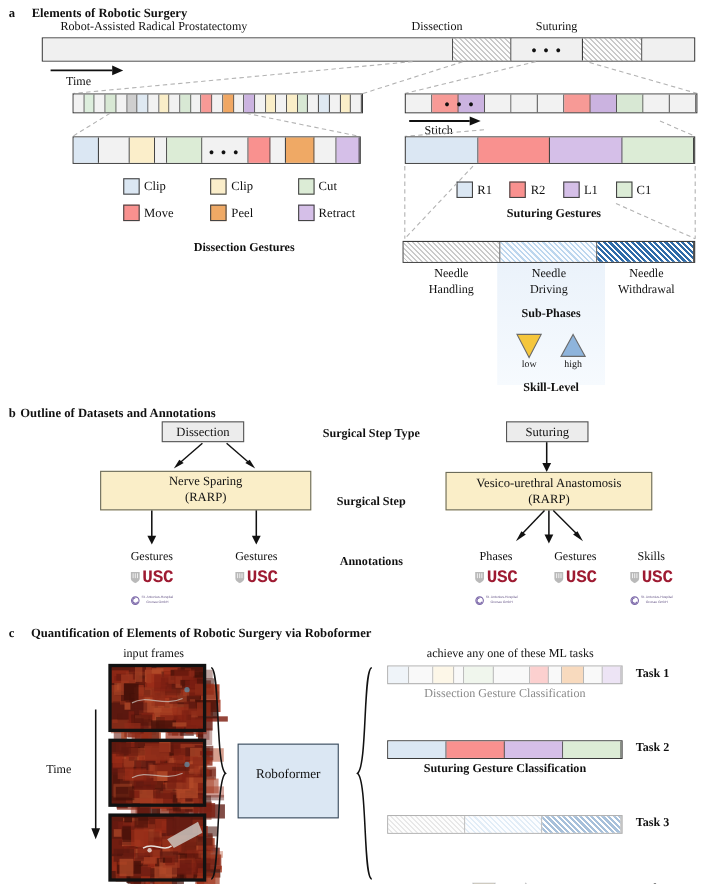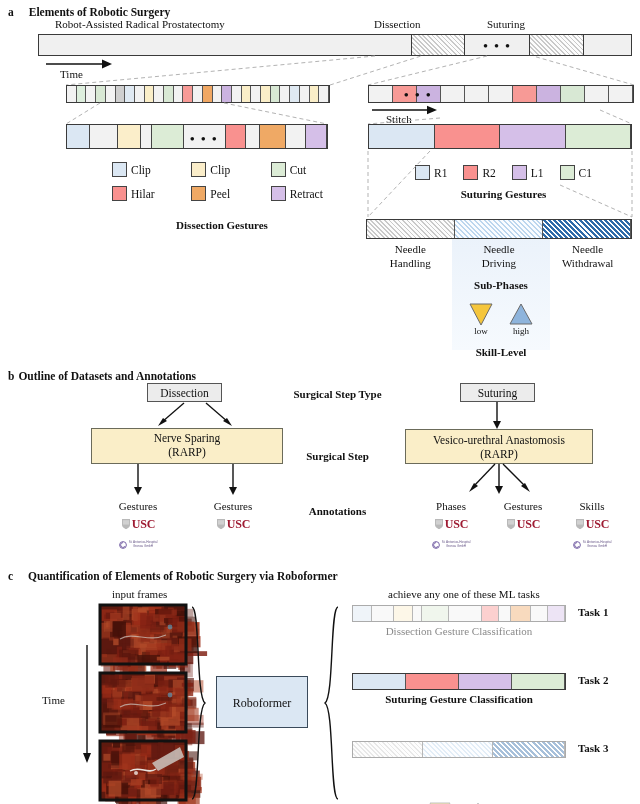--- a/index.html
+++ b/index.html
@@ -17,21 +17,21 @@
   .lbl{font-size:11px;font-family:"Liberation Serif",serif;}
   .ctr{text-align:center;}
   .bold{font-weight:bold;}
   .dots{font-size:13px;letter-spacing:1.6px;line-height:1;font-weight:bold;color:#111;}
   .legend-sw{box-sizing:border-box;width:15px;height:15px;border:1.2px solid #444;display:inline-block;vertical-align:middle;}
   .legend-item{display:inline-flex;align-items:center;gap:4px;}
   .legend-item span.t{font-size:11.5px;}
   .box-grey{box-sizing:border-box;background:#ececec;border:1.2px solid #555;text-align:center;font-size:11.5px;}
   .box-yellow{box-sizing:border-box;background:#faeec8;border:1.2px solid #6b6b5a;text-align:center;font-size:11.5px;line-height:1.18;}
   .box-blue{box-sizing:border-box;background:#dbe7f3;border:1.2px solid #3a4a5a;text-align:center;font-size:12px;}
-  .usc{font-family:Liberation Serif, serif;font-weight:bold;font-size:12px;color:#9e1b32;letter-spacing:-0.2px;}
+  .usc{font-family:Liberation Mono, monospace;font-weight:bold;font-size:16px;color:#9e1b32;letter-spacing:-0.2px;}
   .small-logo{font-size:3.1px;color:#6a5a8a;line-height:1.15;font-family:"Liberation Sans",sans-serif;}
   .faded{opacity:0.42;}
   .grey-txt{color:#8a8a8a;}
   svg{display:block;overflow:visible;}
 </style>
 </head>
 <body>
 
 <div class="abs" style="left:8px;top:2px;">
   <span class="panel-tag">a</span>
@@ -156,21 +156,21 @@
         <span class="t">Clip</span>
       </div>
       <div class="legend-item" style="width: 62px;">
         <span class="legend-sw" style="background: rgb(220, 236, 214);"></span>
         <span class="t">Cut</span>
       </div>
     </div>
     <div style="display: flex; gap: 18px; margin-bottom: 9px;">
       <div class="legend-item" style="width: 62px;">
         <span class="legend-sw" style="background: rgb(249, 145, 143);"></span>
-        <span class="t">Hilar</span>
+        <span class="t">Move</span>
       </div>
       <div class="legend-item" style="width: 62px;">
         <span class="legend-sw" style="background: rgb(239, 169, 101);"></span>
         <span class="t">Peel</span>
       </div>
       <div class="legend-item" style="width: 62px;">
         <span class="legend-sw" style="background: rgb(213, 191, 232);"></span>
         <span class="t">Retract</span>
       </div>
     </div>
@@ -934,21 +934,21 @@
 <svg class="abs" style="left:80px;top:645px;" width="14" height="120">
   <line x1="7" y1="0" x2="7" y2="110" stroke="#111" stroke-width="1.4"></line>
   <polygon points="7,118 3,108 11,108" fill="#111"></polygon>
 </svg>
 <div class="abs lbl" style="left:42px;top:694px;">Time</div>
 
 <svg class="abs" style="left:190px;top:605px;" width="18" height="196">
   <path d="M2,2 C10,2 6,92 15,98 C6,104 10,194 2,194" fill="none" stroke="#111" stroke-width="1.4"></path>
 </svg>
 
-<div class="abs box-blue" style="left:216px;top:676px;width:92px;height:52px;line-height:52px;">Roboformer</div>
+<div class="abs box-blue" style="left:216px;top:676px;width:92px;height:68px;line-height:52px;">Roboformer</div>
 
 <svg class="abs" style="left:322px;top:605px;" width="18" height="196">
   <path d="M16,2 C8,2 12,92 3,98 C12,104 8,194 16,194" fill="none" stroke="#111" stroke-width="1.4"></path>
 </svg>
 
 <div class="abs lbl" style="left:388px;top:588px;">achieve any one of these ML tasks</div>
 
 <div class="abs" id="task-rows" style="left:352px;top:605px;width:284px;">
     <div style="position: absolute; left: 0px; top: 0px; width: 284px;">
       <div style="position: absolute; left: 0px; top: 0px; width: 214px;">

